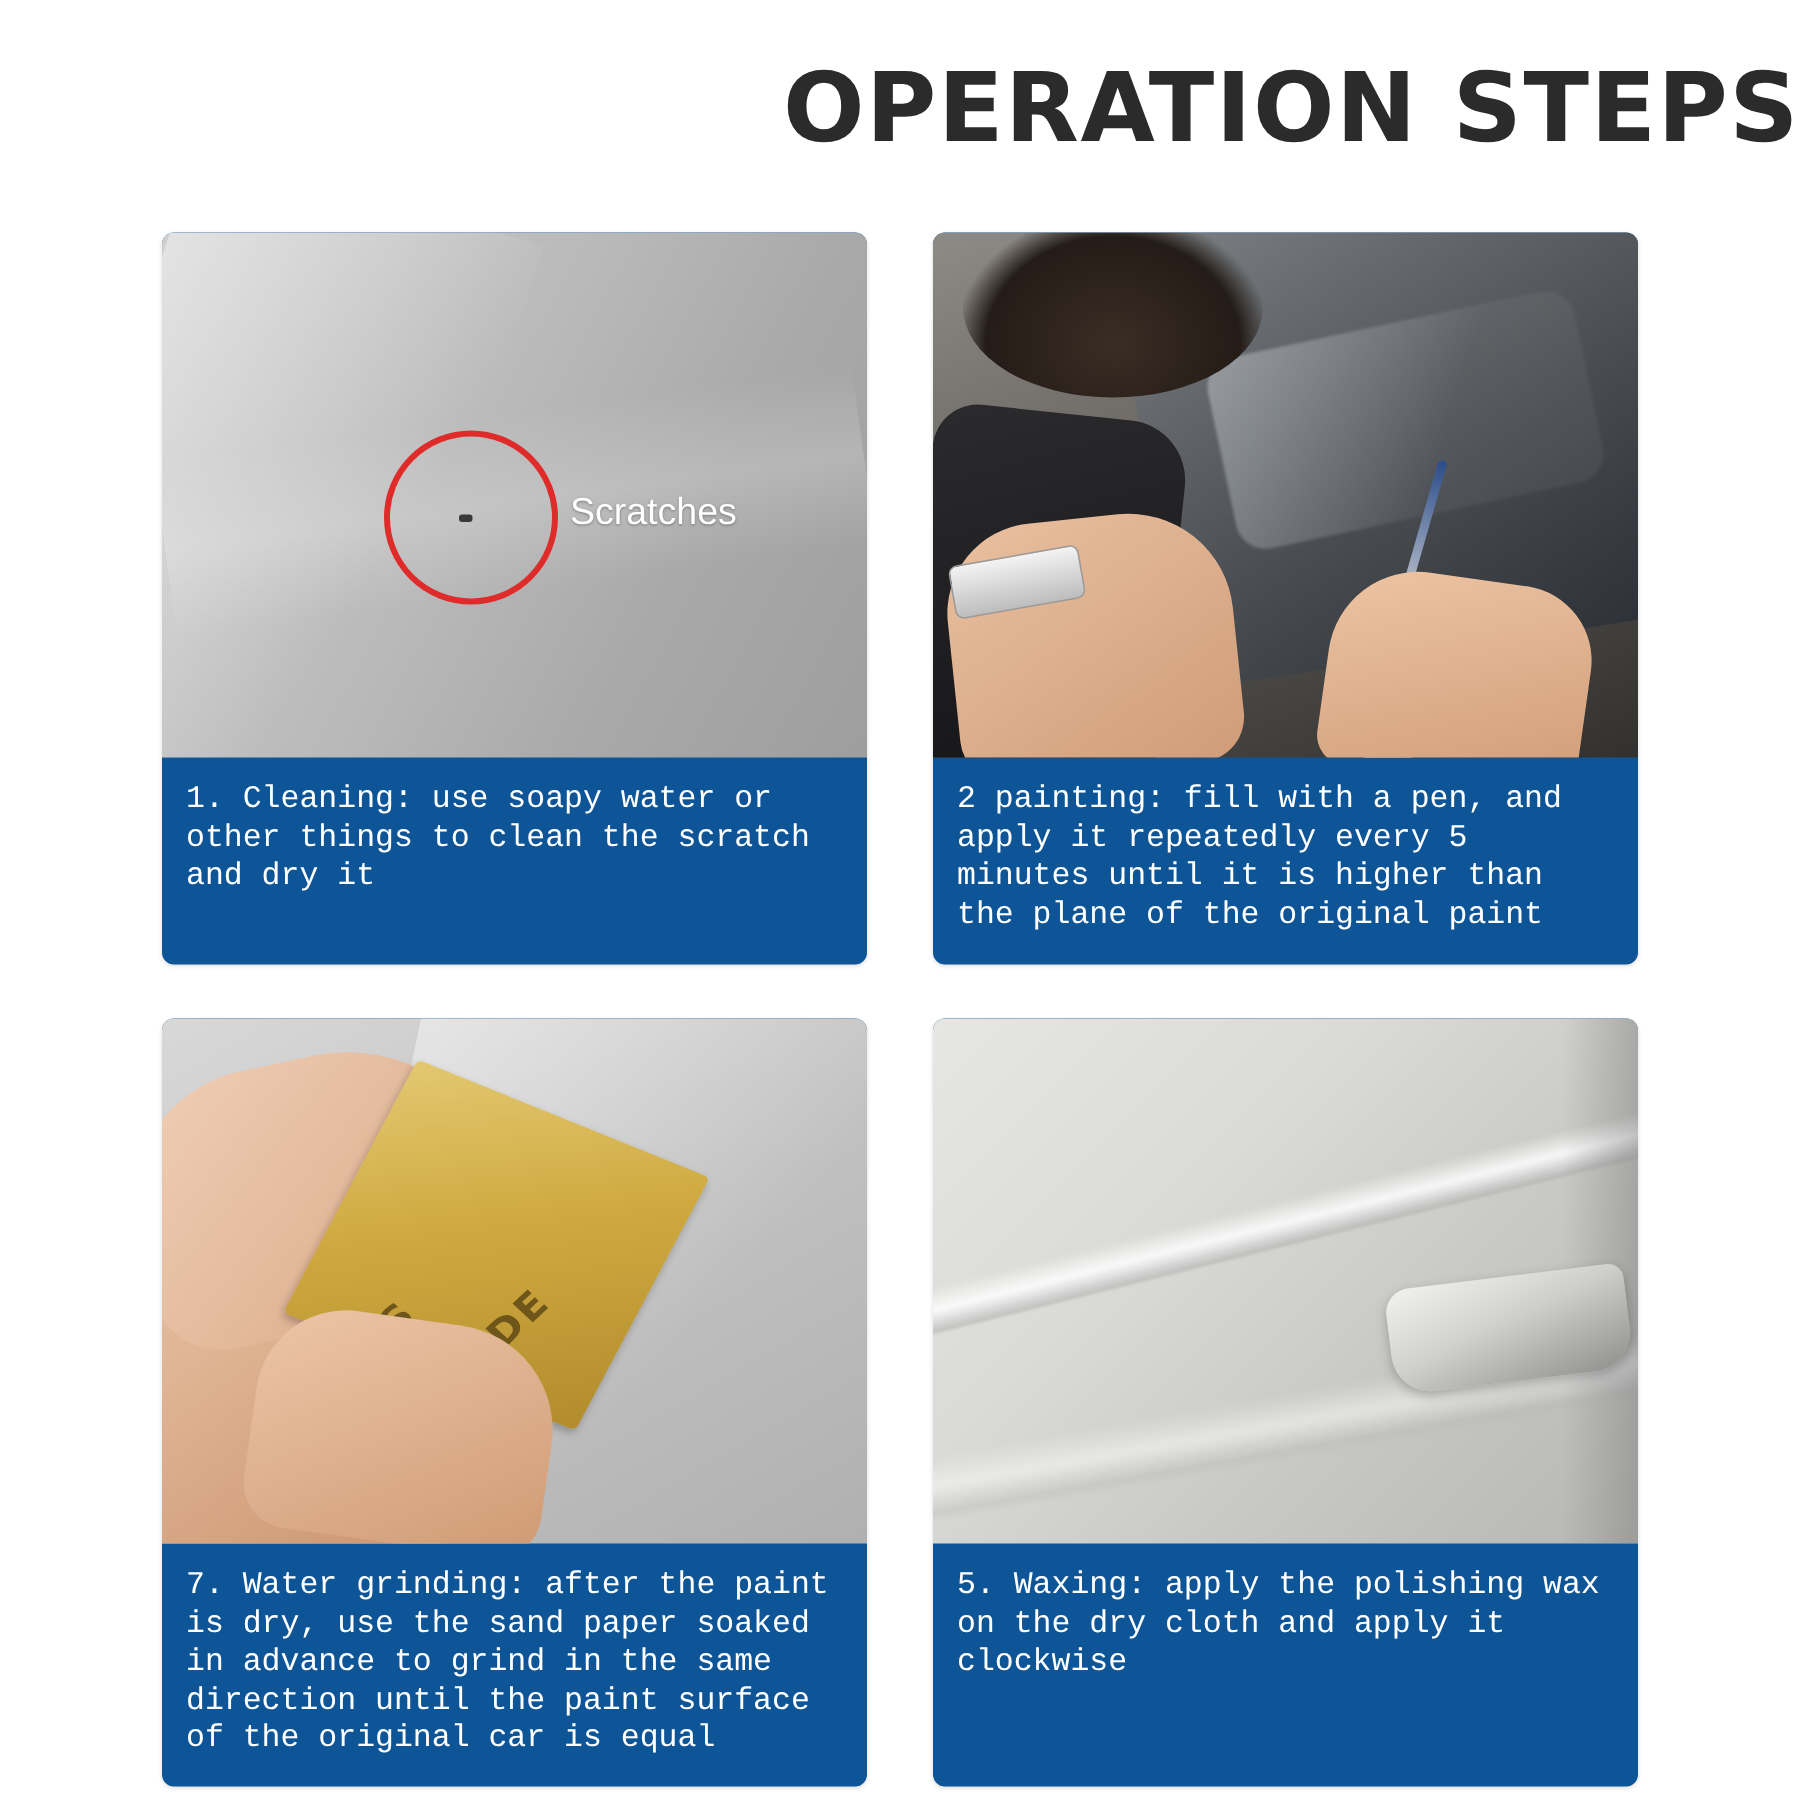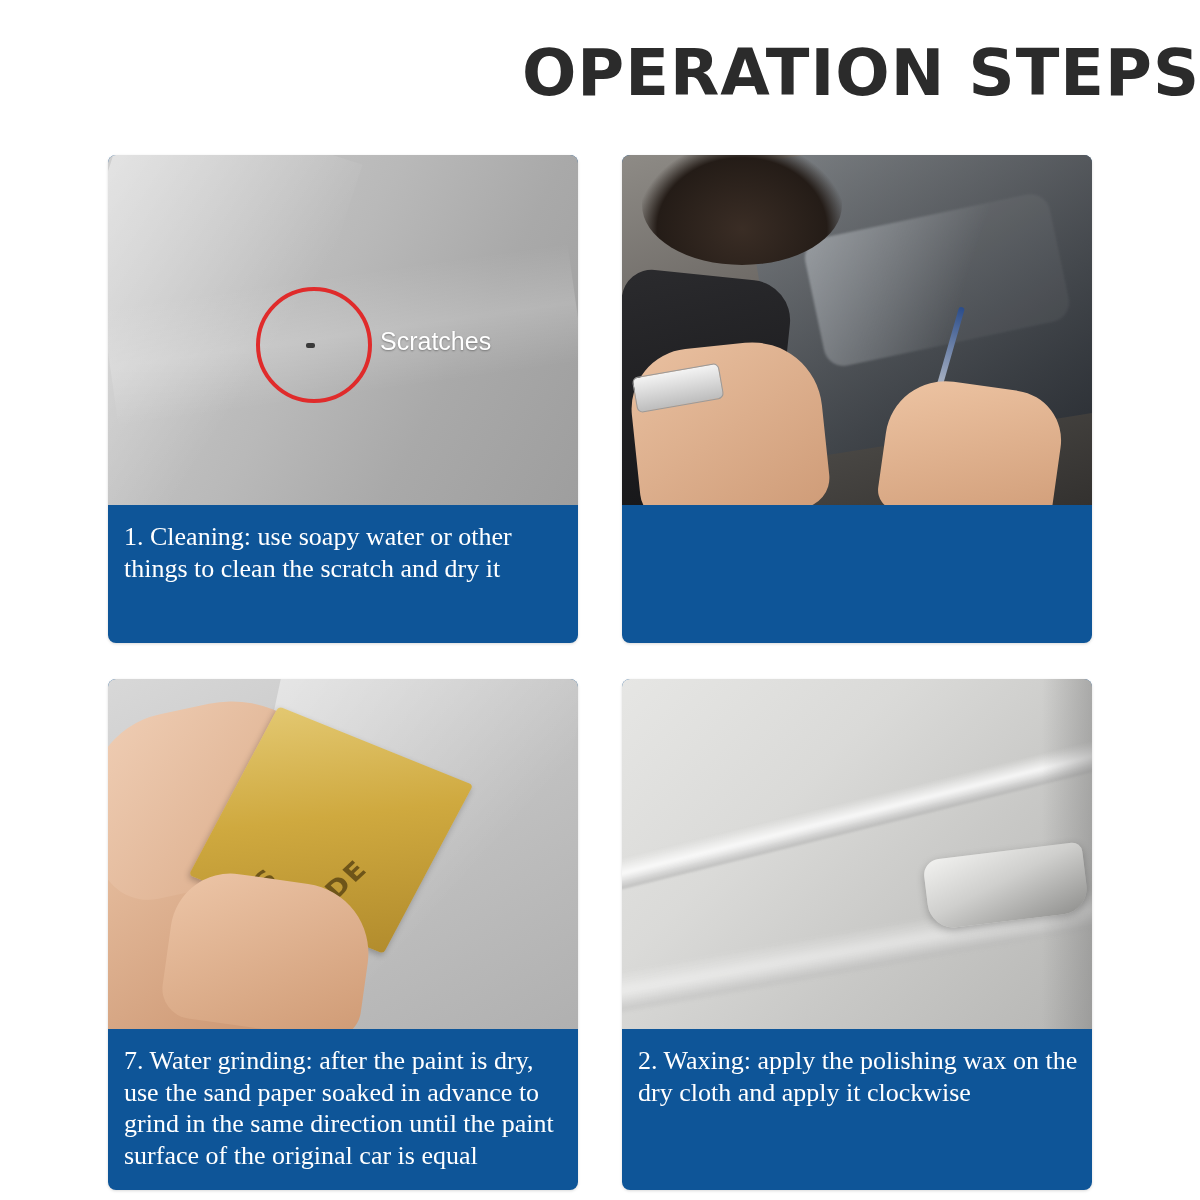--- a/index.html
+++ b/index.html
@@ -53,25 +53,25 @@
   .card.tall2 .caption { min-height: 138px; }
 
   .photo {
     position: relative;
     width: 100%;
     height: 350px;
     overflow: hidden;
   }
   .caption {
     color: #ffffff;
-    font-size: 26px;
+    font-size: 21px;
     line-height: 1.22;
     padding: 16px 14px 18px 16px;
     box-sizing: border-box;
-    font-family: Liberation Serif, serif;
+    font-family: Liberation Mono, monospace;
   }
 
   
   .p1 {
     background: linear-gradient(118deg, #cfcfcf 0%, #c4c4c4 22%, #b9b9b9 45%, #a9a9a9 70%, #9e9e9e 100%);
   }
   .p1 .sheen {
     position: absolute;
     top: -40px; left: -60px;
     width: 240px; height: 520px;
@@ -286,20 +286,21 @@
         <div class="windowglass"></div>
         <div class="reflect"></div>
         <div class="hair"></div>
         <div class="sleeve"></div>
         <div class="hand1"></div>
         <div class="cap"></div>
         <div class="pen-tip"></div>
         <div class="pen-body"></div>
         <div class="hand2"></div>
       </div>
+      <div class="caption">2 painting: fill with a pen, and apply it repeatedly every 5 minutes until it is higher than the plane of the original paint</div>
     </div>
 
     <div class="card tall2">
       <div class="photo p3">
         <div class="glow"></div>
         <div class="knuckle"></div>
         <div class="thumb"></div>
         <div class="paper">
           <span class="mark m1">DE</span>
           <span class="mark m2">S</span>
@@ -310,17 +311,17 @@
     </div>
 
     <div class="card tall2">
       <div class="photo p4">
         <div class="crease"></div>
         <div class="crease2"></div>
         <div class="dark-edge"></div>
         <div class="handle-shadow"></div>
         <div class="handle"></div>
       </div>
-      <div class="caption">2. Waxing: apply the polishing wax on the dry cloth and apply it clockwise</div>
+      <div class="caption">5. Waxing: apply the polishing wax on the dry cloth and apply it clockwise</div>
     </div>
 
   </div>
 </div>
 
 </body></html>

